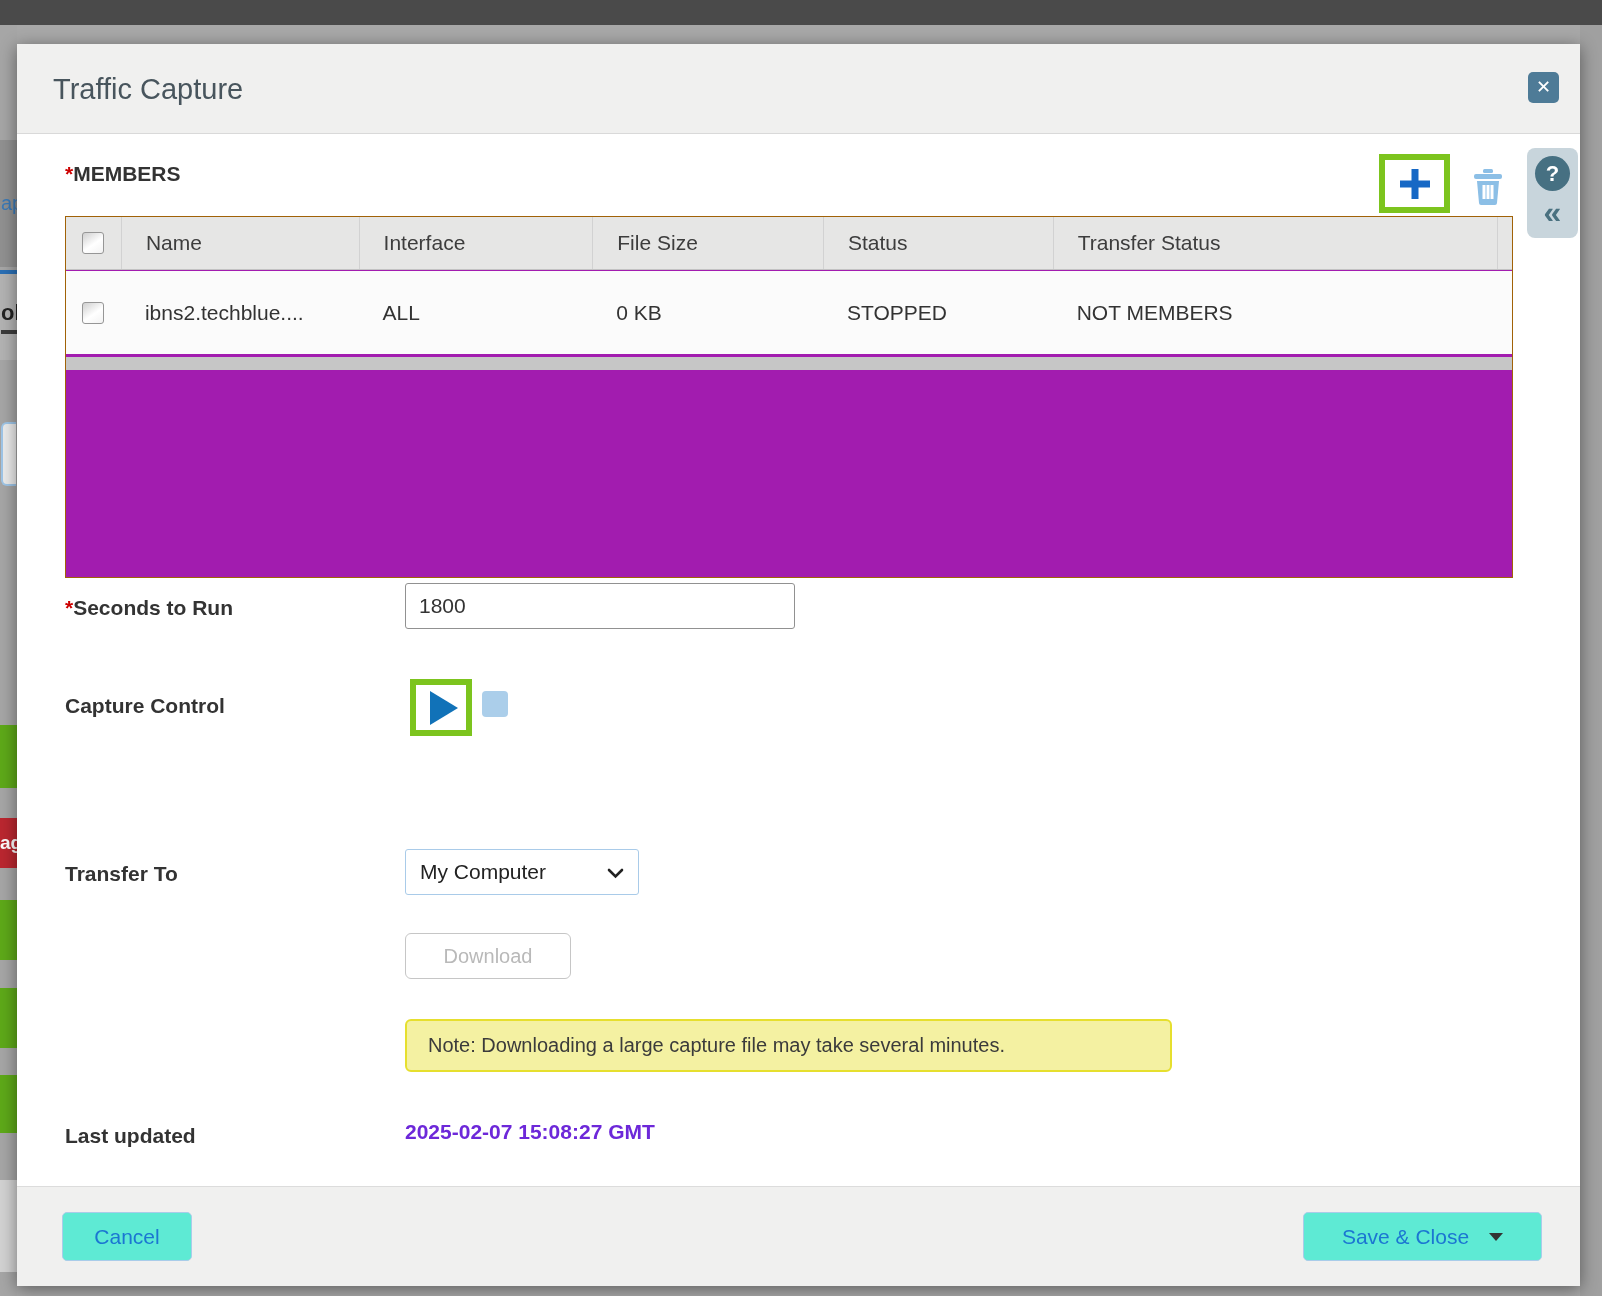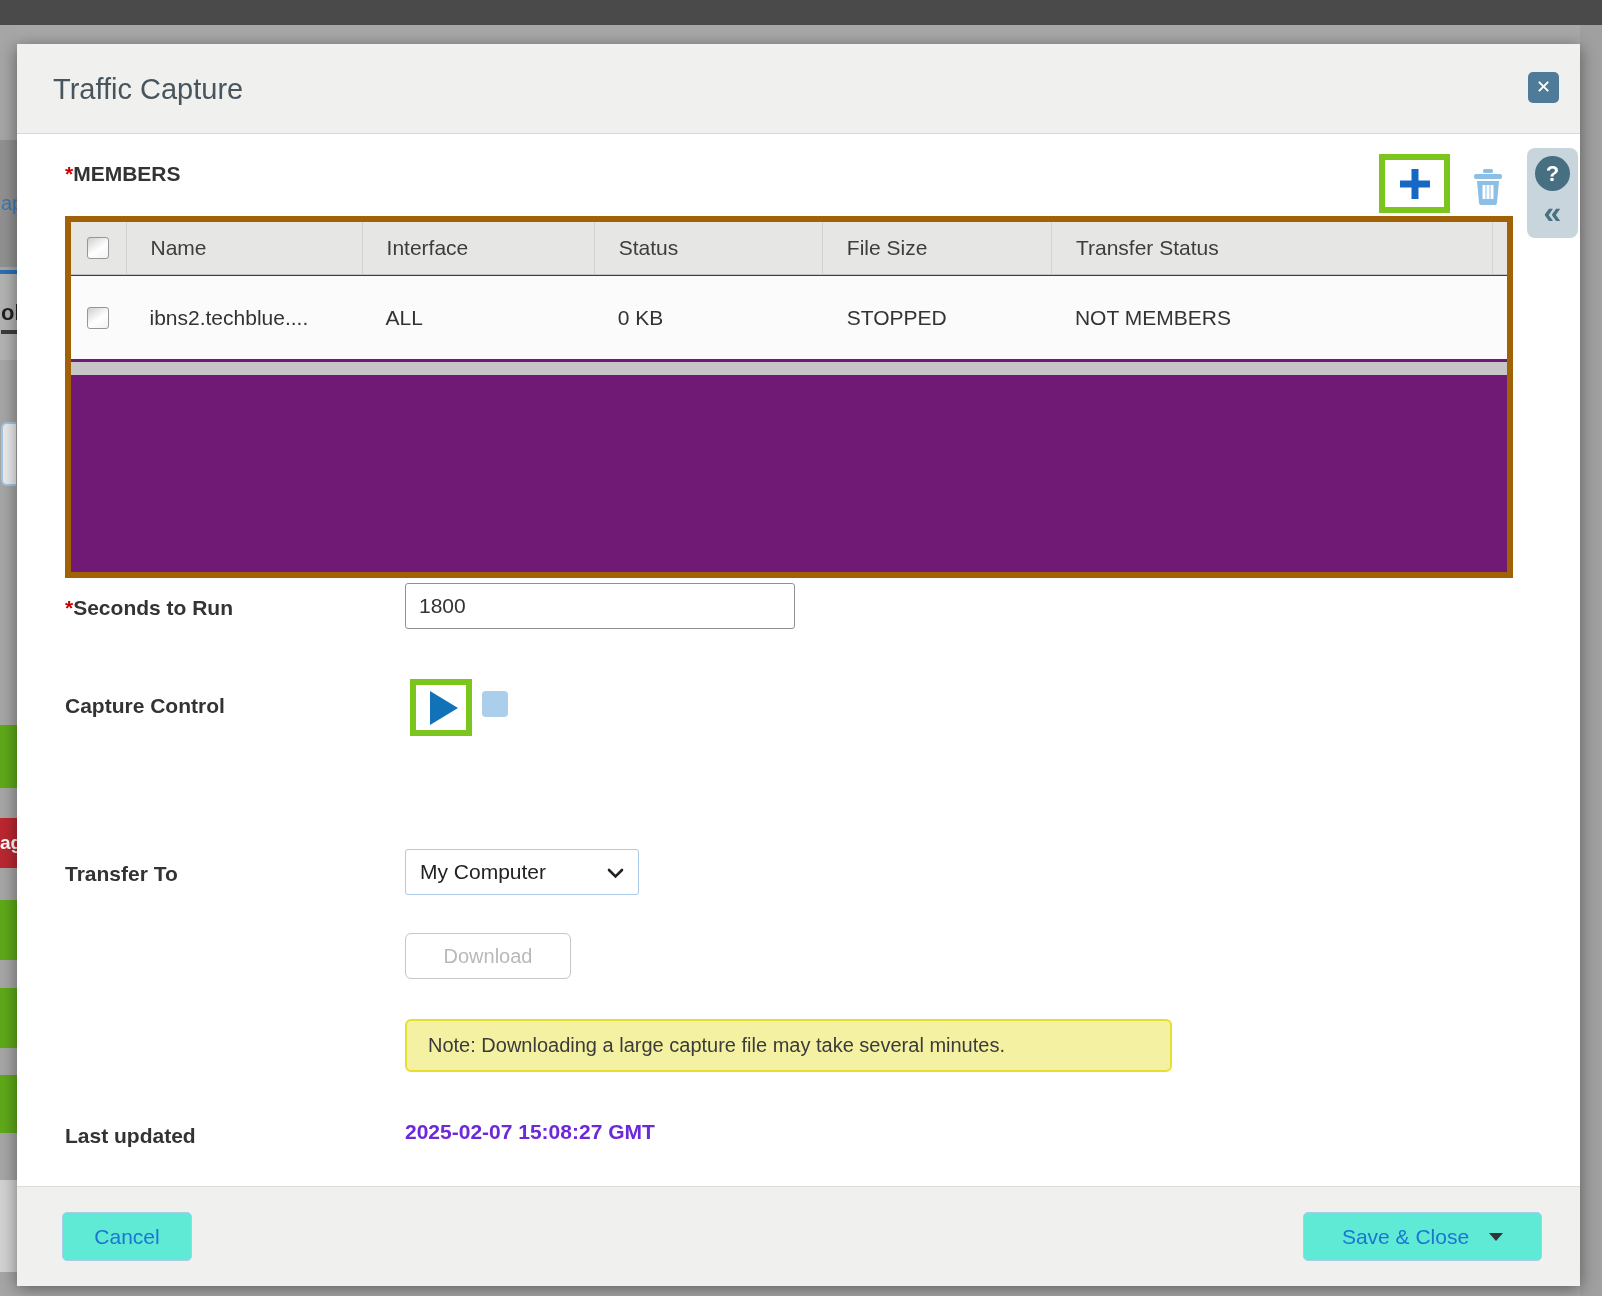--- a/index.html
+++ b/index.html
@@ -38,21 +38,21 @@
 
   
   .hl-box { border:6px solid #7cc41e; background:#fff; display:flex; align-items:center; justify-content:center; }
   .add-hl { position:absolute; left:1362px; top:110px; width:71px; height:59px; }
   .trash-btn { position:absolute; left:1456px; top:125px; width:30px; height:36px; cursor:pointer; }
   .help-tab { position:absolute; left:1510px; top:104px; width:51px; height:90px; background:#c8d5dc; border-radius:8px; }
   .help-circle { position:absolute; left:8px; top:8px; width:35px; height:35px; background:#467082; border-radius:50%; color:#fff; font-size:22px; font-weight:bold; text-align:center; line-height:35px; cursor:pointer; }
   .collapse-glyph { position:absolute; left:0; top:44px; width:51px; text-align:center; font-size:32px; font-weight:bold; color:#4a7180; cursor:pointer; line-height:40px; }
 
   
-  .members-table { position:absolute; left:48px; top:172px; width:1448px; height:362px; background:#701a75; border:6px solid #a16207; }
+  .members-table { position:absolute; left:48px; top:172px; width:1448px; height:362px; background:#a21caf; border:1px solid #a16207; }
   .thead { position:absolute; left:0; top:0; width:100%; height:53px; background:#e6e6e5; border-bottom:1px solid #c2c2c2; display:flex; }
   .trow { position:absolute; left:0; top:54px; width:100%; height:83px; background:#fbfbfb; display:flex; }
   .col { height:100%; display:flex; align-items:center; padding-left:24px; font-size:21px; color:#3d3d3d; border-left:1px solid #d2d2d2; overflow:hidden; white-space:nowrap; }
   .col:first-child { border-left:none; padding-left:0; justify-content:center; }
   .trow .col { border-left:none; color:#333; }
   .c-cb { width:55px; } .c-name { width:238px; } .c-if { width:234px; } .c-size { width:231px; } .c-status { width:230px; } .c-tstatus { width:445px; } .c-gut { width:15px; padding-left:0; }
   .checkbox { width:22px; height:22px; border:1px solid #969696; border-radius:3px; background:linear-gradient(145deg,#cfcfcf 0%,#ffffff 55%,#f2f2f2 100%); cursor:pointer; }
   .hscroll { position:absolute; left:0; top:140px; width:100%; height:13px; background:#c6c6c6; cursor:pointer; }
 
   
@@ -129,22 +129,22 @@
       <div class="collapse-glyph">«</div>
     </div>
 
     <div class="members-table">
       <div class="thead">
         <div class="col c-cb">
             <div class="checkbox"></div>
           </div>
         <div class="col c-name">Name</div>
         <div class="col c-if">Interface</div>
+        <div class="col c-size">File Size</div>
         <div class="col c-status">Status</div>
-        <div class="col c-size">File Size</div>
         <div class="col c-tstatus">Transfer Status</div>
         <div class="col c-gut"></div>
       </div>
       <div class="trow">
         <div class="col c-cb">
             <div class="checkbox"></div>
           </div>
         <div class="col c-name">ibns2.techblue....</div>
         <div class="col c-if">ALL</div>
         <div class="col c-size">0 KB</div>

